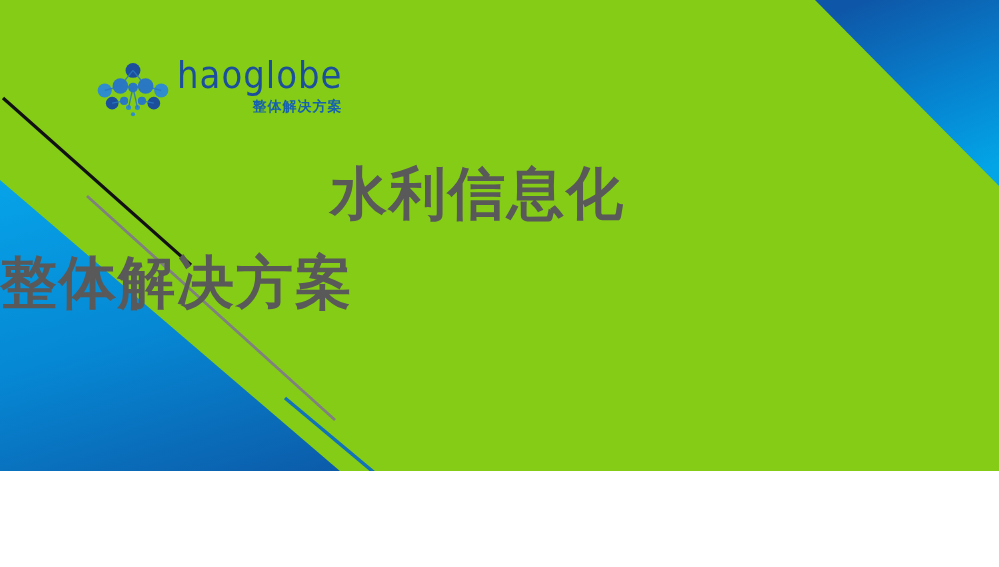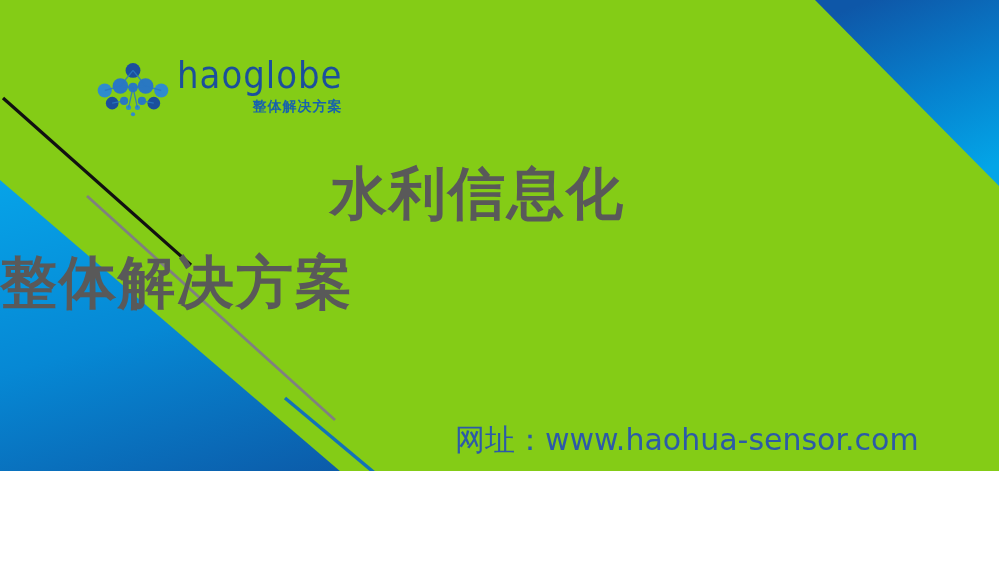--- a/index.html
+++ b/index.html
@@ -176,15 +176,14 @@
       <div class="logo-word">haoglobe</div>
       <div class="logo-sub">整体解决方案</div>
     </div>
   </div>
 
   <div class="title-wrap">
     <div class="title-line title-line-1">水利信息化</div>
     <div class="title-line title-line-2">整体解决方案</div>
   </div>
 
-  <div class="website"><span>网址：</span><span class="url-part">www.haohua-sensor.com</span></div>
 
 </div>
 
 </body></html>

